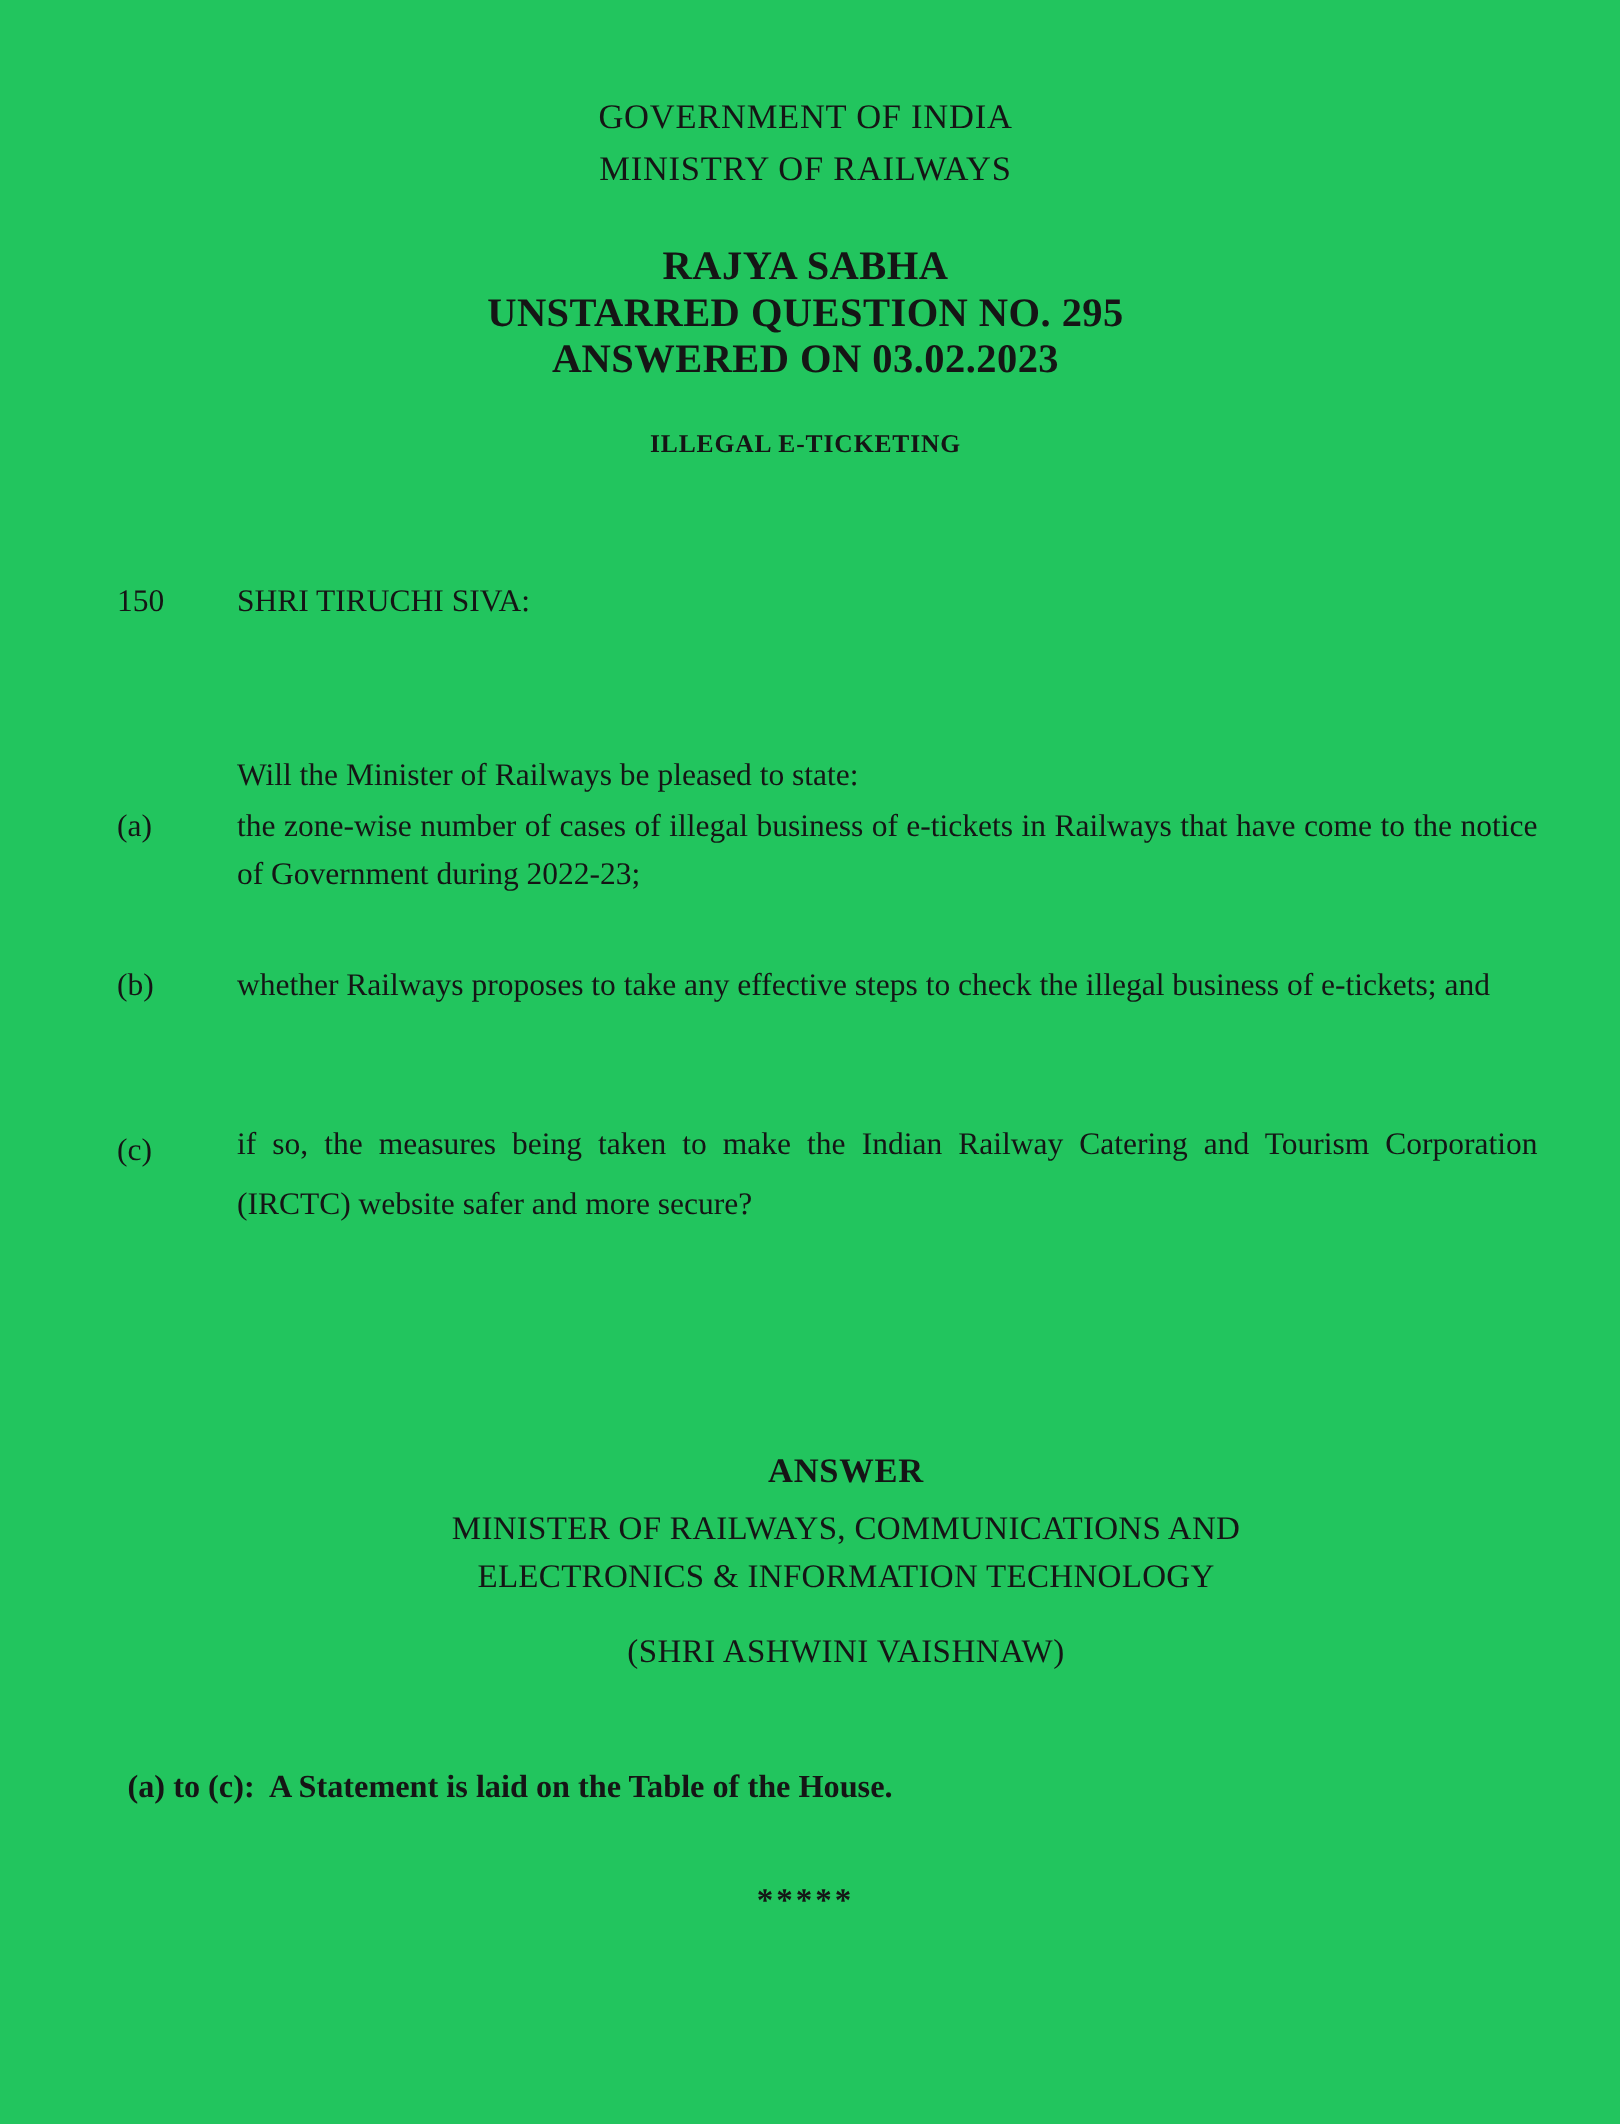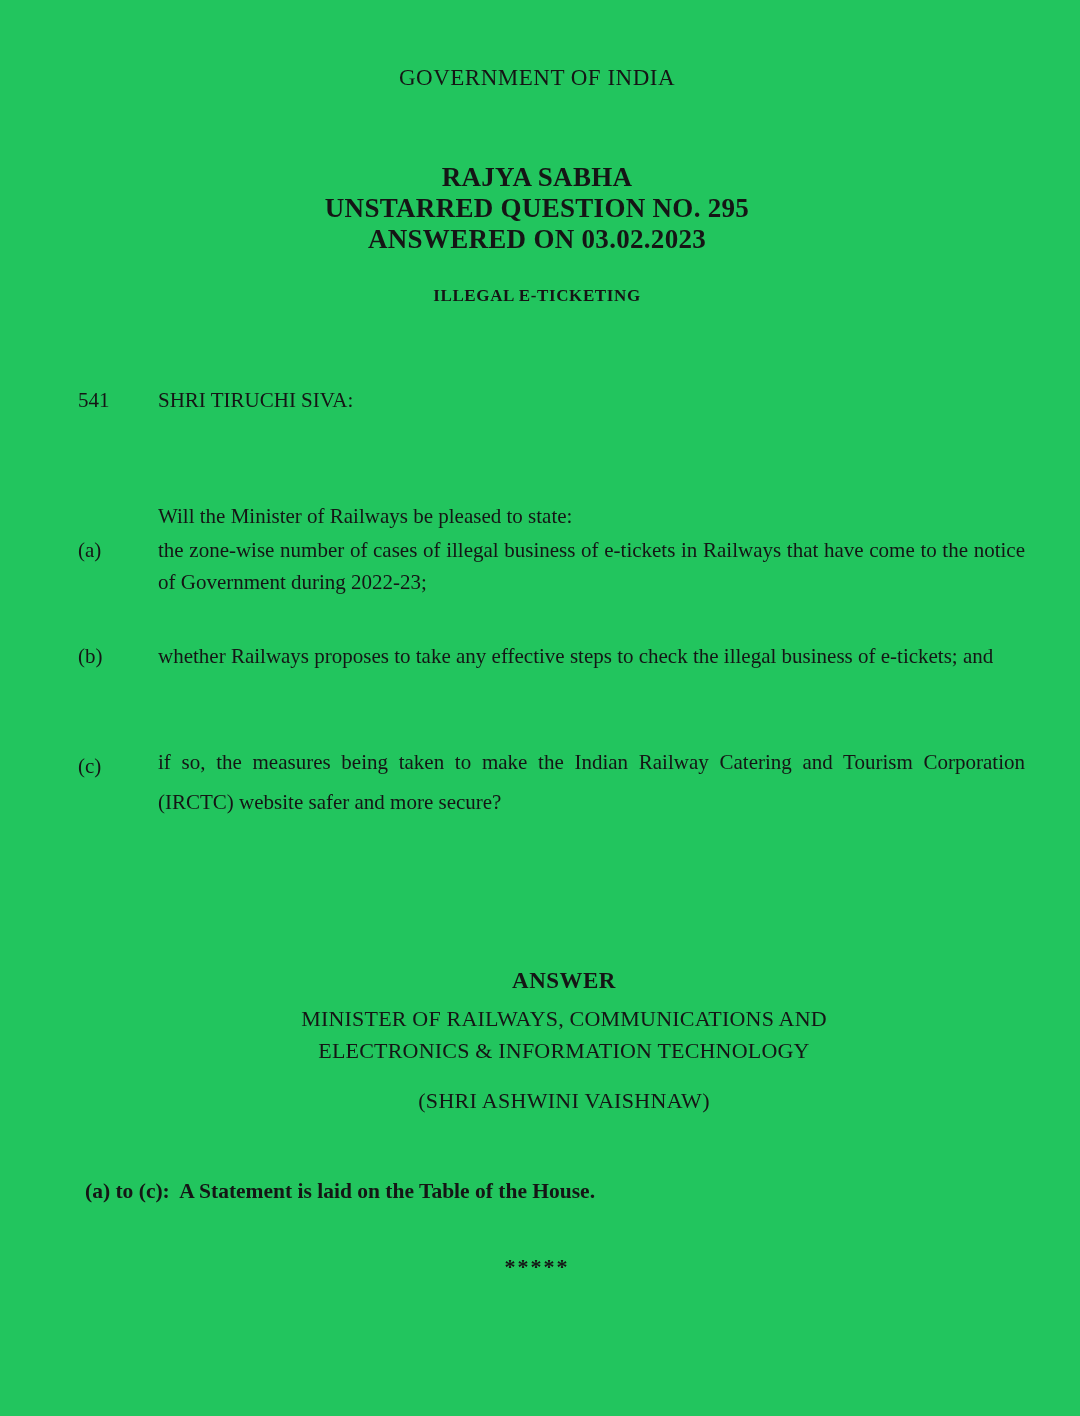--- a/index.html
+++ b/index.html
@@ -98,32 +98,33 @@
     letter-spacing: 2px;
   }
 </style>
 </head>
 <body>
 
 <div class="page">
 
   <div class="abs center-col hdr" style="top: 60px;">
     <div>GOVERNMENT OF INDIA</div>
+    <div>MINISTRY OF RAILWAYS</div>
   </div>
 
   <div class="abs center-col hdr-bold" style="top: 162px;">
     <div>RAJYA SABHA</div>
     <div>UNSTARRED QUESTION NO. 295</div>
     <div>ANSWERED ON 03.02.2023</div>
   </div>
 
   <div class="abs center-col subject" style="top: 286px;">ILLEGAL E-TICKETING</div>
 
   <div class="abs qrow body-text" style="top: 388px;">
-    <div class="gutter">541</div>
+    <div class="gutter">150</div>
     <div class="qtext">SHRI TIRUCHI SIVA:</div>
   </div>
 
   <div class="abs qrow body-text" style="top: 456px; margin-top: 48px;">
     <div class="gutter"></div>
     <div class="qtext">Will the Minister of Railways be pleased to state:</div>
   </div>
 
   <div class="abs qrow body-text lh-a" style="top: 534px;">
     <div class="gutter">(a)</div>

